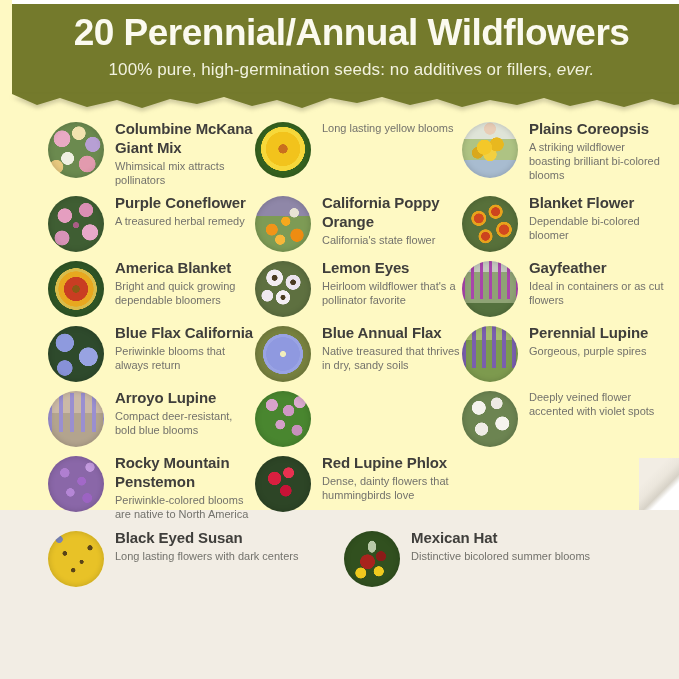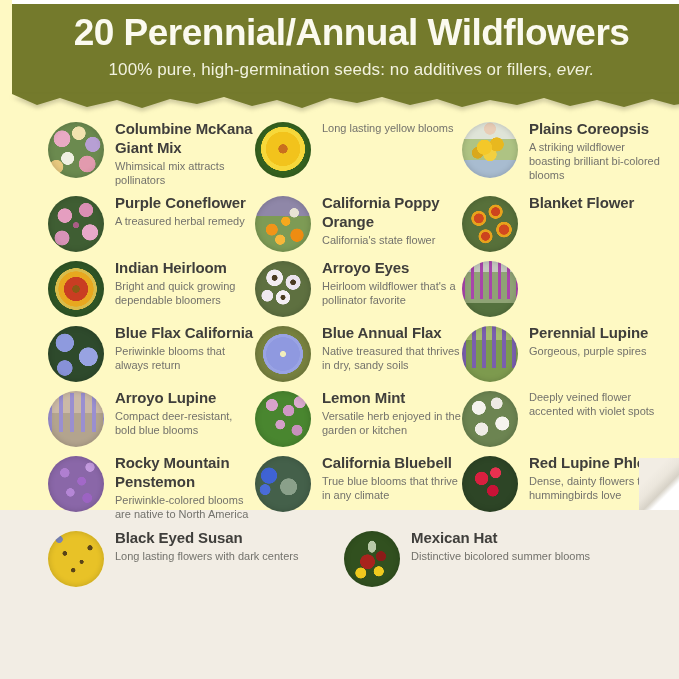--- a/index.html
+++ b/index.html
@@ -140,41 +140,46 @@
       <div class="entry-text">
         <div class="entry-title">California Poppy Orange</div>
         <div class="entry-desc">California's state flower</div>
       </div>
     </div>
 
     <div class="entry">
       <div class="photo" style="background: radial-gradient(circle at 30% 40%, rgb(210, 73, 31) 0px, rgb(210, 73, 31) 9%, rgb(232, 162, 28) 10%, rgb(232, 162, 28) 14%, transparent 15%), radial-gradient(circle at 60% 28%, rgb(204, 67, 30) 0px, rgb(204, 67, 30) 8%, rgb(232, 162, 28) 9%, rgb(232, 162, 28) 13%, transparent 14%), radial-gradient(circle at 75% 60%, rgb(210, 73, 31) 0px, rgb(210, 73, 31) 9%, rgb(232, 162, 28) 10%, rgb(232, 162, 28) 14%, transparent 15%), radial-gradient(circle at 42% 72%, rgb(204, 67, 30) 0px, rgb(204, 67, 30) 8%, rgb(232, 162, 28) 9%, rgb(232, 162, 28) 13%, transparent 14%), rgb(87, 112, 58);"></div>
       <div class="entry-text">
         <div class="entry-title">Blanket Flower</div>
+        <div class="entry-desc">Dependable bi-colored bloomer</div>
       </div>
     </div>
 
     <div class="entry">
       <div class="photo" style="background: radial-gradient(circle, rgb(138, 90, 20) 0px, rgb(138, 90, 20) 9%, rgb(201, 61, 34) 10%, rgb(201, 61, 34) 30%, rgb(232, 168, 31) 31%, rgb(232, 168, 31) 44%, rgb(217, 188, 74) 45%, rgb(217, 188, 74) 52%, rgb(47, 85, 38) 53%);"></div>
       <div class="entry-text">
-        <div class="entry-title">Indian Heirloom</div>
+        <div class="entry-title">America Blanket</div>
         <div class="entry-desc">Bright and quick growing dependable bloomers</div>
       </div>
     </div>
 
     <div class="entry">
       <div class="photo" style="background: radial-gradient(circle at 35% 30%, rgb(74, 58, 32) 0px, rgb(74, 58, 32) 5%, rgb(242, 236, 242) 6%, rgb(242, 236, 242) 15%, transparent 16%), radial-gradient(circle at 68% 38%, rgb(74, 58, 32) 0px, rgb(74, 58, 32) 5%, rgb(236, 228, 238) 6%, rgb(236, 228, 238) 14%, transparent 15%), radial-gradient(circle at 50% 65%, rgb(74, 58, 32) 0px, rgb(74, 58, 32) 5%, rgb(244, 238, 244) 6%, rgb(244, 238, 244) 15%, transparent 16%), radial-gradient(circle at 22% 62%, rgb(239, 232, 240) 0px, rgb(239, 232, 240) 10%, transparent 11%), rgb(94, 112, 64);"></div>
       <div class="entry-text">
-        <div class="entry-title">Arroyo Eyes</div>
+        <div class="entry-title">Lemon Eyes</div>
         <div class="entry-desc">Heirloom wildflower that's a pollinator favorite</div>
       </div>
     </div>
 
     <div class="entry">
       <div class="photo" style="background: repeating-linear-gradient(90deg, rgb(168, 69, 171) 0px, rgb(168, 69, 171) 3px, transparent 3px, transparent 9px) 0px 0px / 100% 68% no-repeat, linear-gradient(rgb(197, 201, 191) 0px, rgb(197, 201, 191) 20%, rgb(143, 163, 117) 20%, rgb(143, 163, 117) 75%, rgb(85, 113, 62) 75%);"></div>
+      <div class="entry-text">
+        <div class="entry-title">Gayfeather</div>
+        <div class="entry-desc">Ideal in containers or as cut flowers</div>
+      </div>
     </div>
 
     <div class="entry">
       <div class="photo" style="background: radial-gradient(circle at 30% 30%, rgb(142, 154, 222) 0px, rgb(142, 154, 222) 16%, transparent 17%), radial-gradient(circle at 72% 55%, rgb(152, 163, 226) 0px, rgb(152, 163, 226) 18%, transparent 19%), radial-gradient(circle at 30% 75%, rgb(135, 145, 216) 0px, rgb(135, 145, 216) 13%, transparent 14%), rgb(46, 74, 44);"></div>
       <div class="entry-text">
         <div class="entry-title">Blue Flax California</div>
         <div class="entry-desc">Periwinkle blooms that always return</div>
       </div>
     </div>
 
@@ -197,48 +202,37 @@
     <div class="entry">
       <div class="photo" style="background: repeating-linear-gradient(90deg, rgb(154, 143, 208) 0px, rgb(154, 143, 208) 4px, transparent 4px, transparent 11px) 0px 10% / 100% 70% no-repeat, linear-gradient(rgb(203, 185, 166) 0px, rgb(203, 185, 166) 40%, rgb(179, 164, 142) 40%);"></div>
       <div class="entry-text">
         <div class="entry-title">Arroyo Lupine</div>
         <div class="entry-desc">Compact deer-resistant, bold blue blooms</div>
       </div>
     </div>
 
     <div class="entry">
       <div class="photo" style="background: radial-gradient(circle at 30% 25%, rgb(217, 163, 204) 0px, rgb(217, 163, 204) 10%, transparent 11%), radial-gradient(circle at 60% 35%, rgb(207, 151, 196) 0px, rgb(207, 151, 196) 11%, transparent 12%), radial-gradient(circle at 80% 20%, rgb(220, 170, 208) 0px, rgb(220, 170, 208) 9%, transparent 10%), radial-gradient(circle at 45% 60%, rgb(212, 159, 201) 0px, rgb(212, 159, 201) 10%, transparent 11%), radial-gradient(circle at 75% 70%, rgb(200, 144, 189) 0px, rgb(200, 144, 189) 9%, transparent 10%), rgb(73, 134, 47);"></div>
-      <div class="entry-text">
-        <div class="entry-title">Lemon Mint</div>
-        <div class="entry-desc">Versatile herb enjoyed in the garden or kitchen</div>
-      </div>
     </div>
 
     <div class="entry">
       <div class="photo" style="background: radial-gradient(circle at 30% 30%, rgb(245, 243, 238) 0px, rgb(245, 243, 238) 12%, transparent 13%), radial-gradient(circle at 62% 22%, rgb(238, 235, 228) 0px, rgb(238, 235, 228) 10%, transparent 11%), radial-gradient(circle at 72% 58%, rgb(246, 244, 239) 0px, rgb(246, 244, 239) 13%, transparent 14%), radial-gradient(circle at 35% 68%, rgb(239, 236, 230) 0px, rgb(239, 236, 230) 12%, transparent 13%), rgb(108, 132, 81);"></div>
       <div class="entry-text">
         <div class="entry-desc">Deeply veined flower accented with violet spots</div>
       </div>
     </div>
 
     <div class="entry">
       <div class="photo" style="background: radial-gradient(circle at 30% 30%, rgb(176, 127, 208) 0px, rgb(176, 127, 208) 8%, transparent 9%), radial-gradient(circle at 60% 45%, rgb(162, 104, 200) 0px, rgb(162, 104, 200) 9%, transparent 10%), radial-gradient(circle at 40% 65%, rgb(181, 134, 214) 0px, rgb(181, 134, 214) 8%, transparent 9%), radial-gradient(circle at 70% 75%, rgb(156, 99, 194) 0px, rgb(156, 99, 194) 8%, transparent 9%), radial-gradient(circle at 75% 20%, rgb(195, 154, 222) 0px, rgb(195, 154, 222) 7%, transparent 8%), rgb(138, 103, 168);"></div>
       <div class="entry-text">
         <div class="entry-title">Rocky Mountain Penstemon</div>
         <div class="entry-desc">Periwinkle-colored blooms are native to North America</div>
       </div>
     </div>
 
-    <div class="entry">
-      <div class="photo" style="background: radial-gradient(circle at 25% 35%, rgb(63, 99, 212) 0px, rgb(63, 99, 212) 14%, transparent 15%), radial-gradient(circle at 18% 60%, rgb(74, 108, 216) 0px, rgb(74, 108, 216) 9%, transparent 10%), radial-gradient(circle at 60% 55%, rgb(138, 160, 138) 0px, rgb(138, 160, 138) 18%, transparent 19%), rgb(68, 96, 74);"></div>
-      <div class="entry-text">
-        <div class="entry-title">California Bluebell</div>
-        <div class="entry-desc">True blue blooms that thrive in any climate</div>
-      </div>
-    </div>
 
     <div class="entry">
       <div class="photo" style="background: radial-gradient(circle at 35% 40%, rgb(216, 31, 63) 0px, rgb(216, 31, 63) 13%, transparent 14%), radial-gradient(circle at 60% 30%, rgb(232, 49, 80) 0px, rgb(232, 49, 80) 10%, transparent 11%), radial-gradient(circle at 55% 62%, rgb(200, 18, 54) 0px, rgb(200, 18, 54) 12%, transparent 13%), rgb(45, 69, 38);"></div>
       <div class="entry-text">
         <div class="entry-title">Red Lupine Phlox</div>
         <div class="entry-desc">Dense, dainty flowers that hummingbirds love</div>
       </div>
     </div>
 
   </div>

